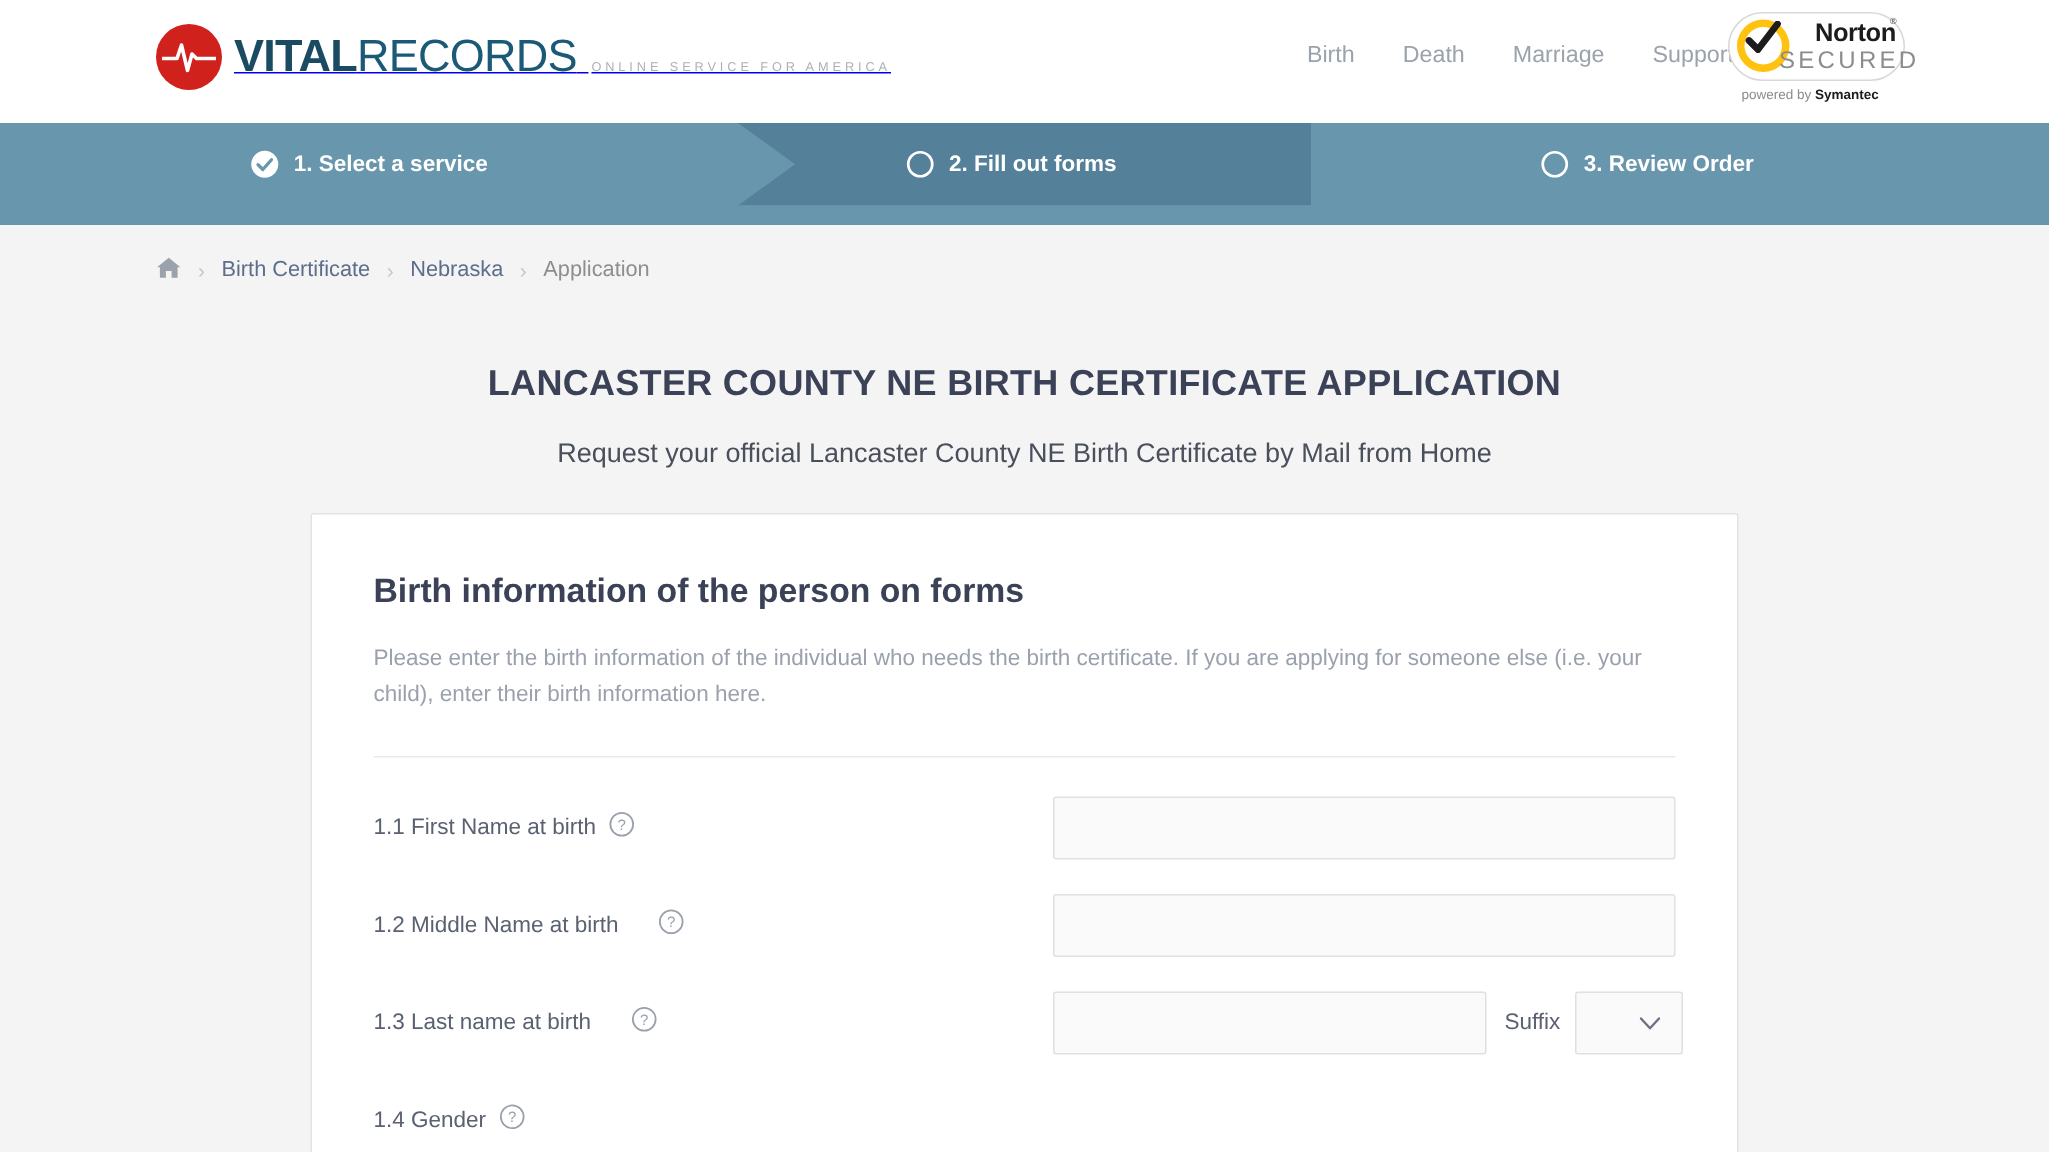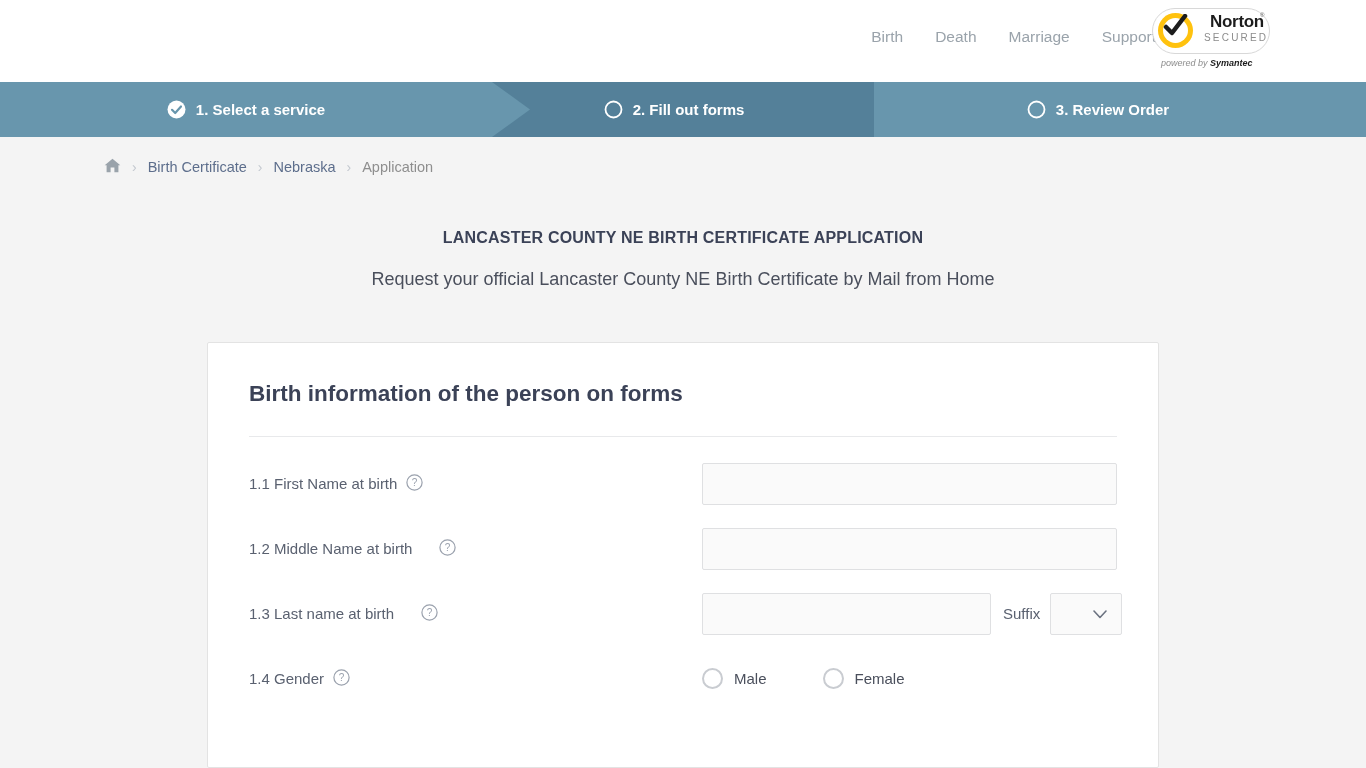--- a/index.html
+++ b/index.html
@@ -93,37 +93,36 @@
     font-size: 17px; font-weight: bold; color: #1c1c1c;
     line-height: 1;
     letter-spacing: -0.3px;
     margin-left: 12px;
   }
   .norton-tm {
     position: absolute; left: 108px; top: 4px;
     font-size: 6px; color: #555;
   }
   .norton-secured {
-    position: absolute; left: 52px; top: 25px;
-    font-size: 10px; color: #8c8c8c;
+    position: absolute; left: 34px; top: 25px;
+    font-size: 16px; color: #8c8c8c;
     letter-spacing: 2.2px;
     line-height: 1;
   }
   .norton-powered {
     position: absolute; left: 9px; top: 50px;
     font-size: 9px; color: #8c8c8c;
     white-space: nowrap;
-    font-style: italic;
   }
   .norton-powered b { color: #1c1c1c; }
 
   
   .stepbar {
     position: relative;
-    height: 55px;
+    height: 68px;
     width: 100%;
     background: #6896ad;
     overflow: hidden;
   }
   .step {
     position: absolute; top: 0;
     height: 55px;
     display: flex; align-items: center; justify-content: center;
     color: #ffffff;
     font-size: 15px;
@@ -152,21 +151,21 @@
   }
   .breadcrumb a { color: #5d6e8c; text-decoration: none; }
   .crumb-current { color: #8e8e8e; }
   .crumb-sep { color: #c3c8cf; font-size: 14px; }
   .home-icon { display: block; }
 
   
   .page-title {
     text-align: center;
     margin: 52px 0 0 0;
-    font-size: 16px;
+    font-size: 24px;
     font-weight: bold;
     color: #3b4257;
     letter-spacing: 0.2px;
     text-transform: uppercase;
   }
   .page-subtitle {
     text-align: center;
     margin: 22px 0 0 0;
     font-size: 18px;
     font-weight: 400;
@@ -262,20 +261,33 @@
     background: #fff;
     flex: 0 0 auto;
   }
   .radio-text { font-size: 15px; color: #4a4f5c; }
 </style>
 </head>
 <body>
 
 <header class="site-header">
 
+  <a class="logo-wrap" href="#">
+    <span class="logo-mark">
+      <svg width="36" height="22" viewBox="0 0 36 22" aria-hidden="true">
+        <polyline points="0,12 7,12 10,12 13,3 17,20 20,9 23,12 36,12" fill="none" stroke="#ffffff" stroke-width="2.4" stroke-linejoin="round" stroke-linecap="round"></polyline>
+      </svg>
+    </span>
+    <span class="logo-text">
+      <span class="logo-title">
+        <span class="lt-bold">VITAL</span><span class="lt-light">RECORDS</span>
+      </span>
+      <span class="logo-sub">ONLINE SERVICE FOR AMERICA</span>
+    </span>
+  </a>
 
   <nav class="main-nav">
     <a href="#">Birth</a>
     <a href="#">Death</a>
     <a href="#">Marriage</a>
     <a href="#">Support</a>
   </nav>
 
   <div class="norton-badge">
     <div class="norton-pill"></div>
@@ -341,20 +353,21 @@
   <a href="#">Nebraska</a>
   <span class="crumb-sep">›</span>
   <span class="crumb-current">Application</span>
 </nav>
 
 <h1 class="page-title">LANCASTER COUNTY NE BIRTH CERTIFICATE APPLICATION</h1>
 <p class="page-subtitle">Request your official Lancaster County NE Birth Certificate by Mail from Home</p>
 
 <section class="form-card">
   <h2 class="card-title">Birth information of the person on forms</h2>
+  <p class="card-desc">Please enter the birth information of the individual who needs the birth certificate. If you are applying for someone else (i.e. your child), enter their birth information here.</p>
   <hr class="divider">
 
   <div class="form-row row-1">
     <label class="field-label">
       <span>1.1 First Name at birth</span>
       <span class="help-icon">
         <svg width="17" height="17" viewBox="0 0 17 17" aria-hidden="true">
           <circle cx="8.5" cy="8.5" r="7.6" fill="none" stroke="#9aa1ad" stroke-width="1.2"></circle>
           <text x="8.5" y="12.2" text-anchor="middle" font-size="10" fill="#9aa1ad" font-family="Liberation Sans, sans-serif">?</text>
         </svg>
@@ -404,26 +417,14 @@
   <div class="form-row">
     <label class="field-label">
       <span>1.4 Gender</span>
       <span class="help-icon">
         <svg width="17" height="17" viewBox="0 0 17 17" aria-hidden="true">
           <circle cx="8.5" cy="8.5" r="7.6" fill="none" stroke="#9aa1ad" stroke-width="1.2"></circle>
           <text x="8.5" y="12.2" text-anchor="middle" font-size="10" fill="#9aa1ad" font-family="Liberation Sans, sans-serif">?</text>
         </svg>
       </span>
     </label>
-    <div class="field-control">
-      <div class="radio-group">
-        <span class="radio-opt">
-          <span class="radio-dot"></span>
-          <span class="radio-text">Male</span>
-        </span>
-        <span class="radio-opt">
-          <span class="radio-dot"></span>
-          <span class="radio-text">Female</span>
-        </span>
-      </div>
-    </div>
   </div>
 </section>
 
 </body></html>

